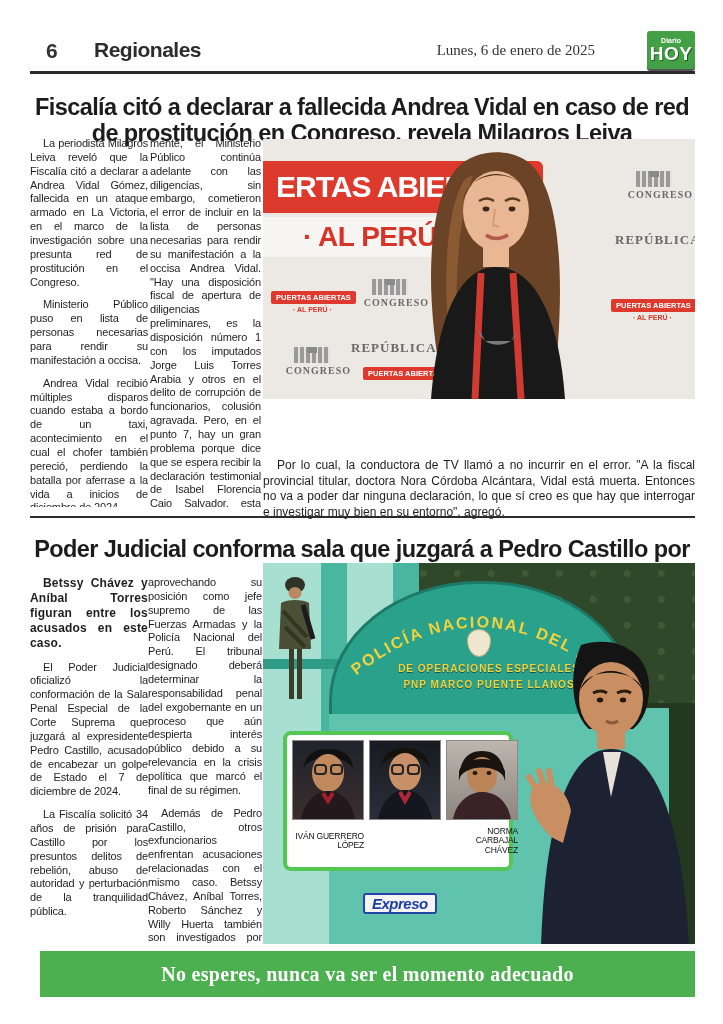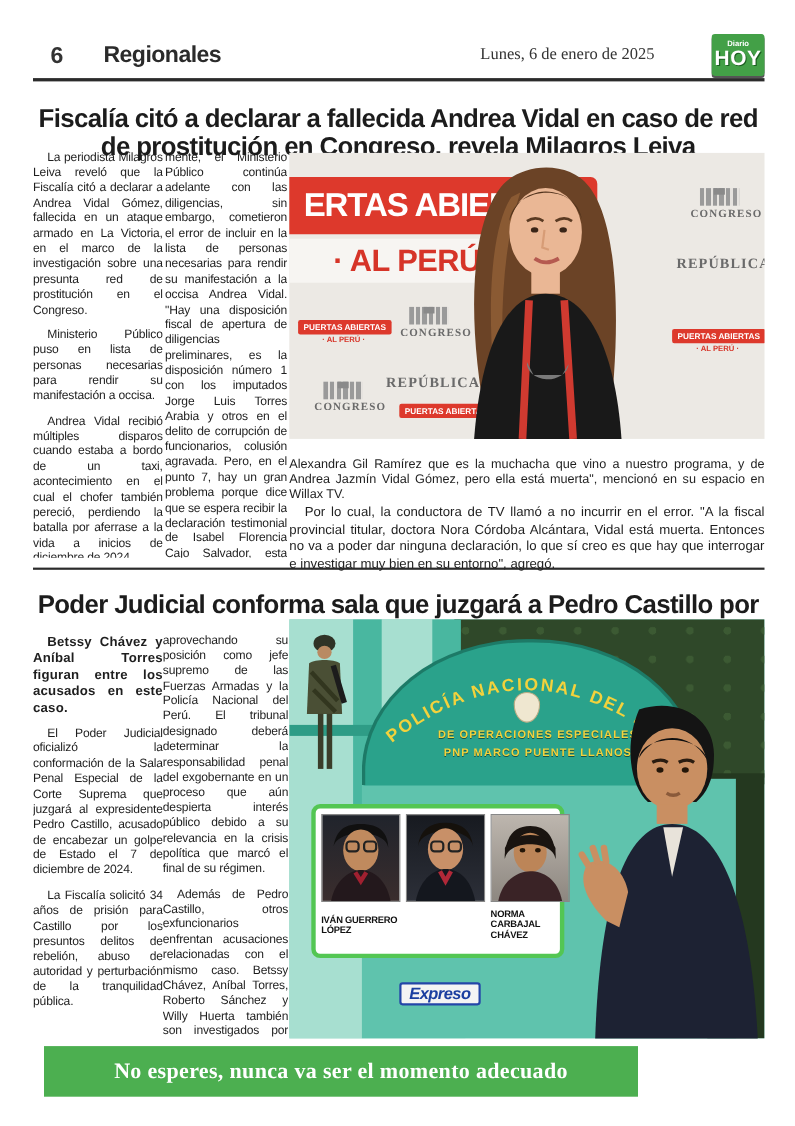--- a/index.html
+++ b/index.html
@@ -64,26 +64,26 @@
   .arch{position:absolute;left:66px;top:18px;width:300px;height:130px;background:#2aa28b;
         border-radius:150px 150px 0 0/120px 120px 0 0;border:3px solid #1d7a67;border-bottom:none;}
   .lowerwall{position:absolute;left:66px;top:145px;width:340px;height:236px;background:#5fc3ad;}
   .signsub{position:absolute;width:300px;text-align:center;color:#f3d23c;font-weight:bold;
            font-size:10px;letter-spacing:1px;text-shadow:0 1px 0 #14544a;}
   .badge{position:absolute;left:204px;top:66px;width:22px;height:26px;background:#efe7d0;border-radius:50% 50% 50% 50%/40% 40% 60% 60%;border:1px solid #b8ab84;}
   .inset{position:absolute;left:20px;top:168px;width:230px;height:140px;background:#fff;border:4px solid #53c653;border-radius:8px;
          display:flex;gap:5px;padding:5px;box-sizing:border-box;}
   .judge{flex:1;display:flex;flex-direction:column;}
   .jport{height:78px;border:1px solid #888;position:relative;overflow:hidden;}
-  .jname{flex:1;display:flex;align-items:center;justify-content:center;text-align:left;
-         font-size:8.5px;font-weight:bold;line-height:1.1;letter-spacing:-0.2px;color:#111;}
+  .jname{flex:1;display:flex;align-items:center;justify-content:center;text-align:right;
+         font-size:8.5px;font-weight:normal;line-height:1.1;letter-spacing:-0.2px;color:#111;}
   .watermark{position:absolute;left:100px;top:330px;background:#f4f4f4;border:2px solid #2446a8;border-radius:3px;
              color:#1b3fa0;font-weight:bold;font-style:italic;font-size:15px;padding:0 7px;letter-spacing:-0.5px;}
   
-  .banner{position:absolute;left:40px;top:951px;width:540px;height:46px;background:#4caf50;
+  .banner{position:absolute;left:40px;top:951px;width:655px;height:46px;background:#4caf50;
           display:flex;align-items:center;justify-content:center;}
   .banner span{font-family:"Liberation Serif",serif;font-weight:bold;font-size:20px;color:#fff;letter-spacing:0.3px;}
 </style>
 </head>
 <body>
 
 <div class="page">
 
   <div class="hdr">
     <span class="pgnum">6</span>
@@ -145,21 +145,20 @@
       <ellipse cx="129" cy="70" rx="3.4" ry="2.4" fill="#3a2518"></ellipse>
       <path d="M112 70 l-2 16 l6 2" stroke="#d79c76" stroke-width="2" fill="none"></path>
       <path d="M103 96 q10 7 22 0" stroke="#b55a50" stroke-width="3.5" fill="none"></path>
       <rect x="100" y="106" width="26" height="22" fill="#eab795"></rect>
       <path d="M48 260 C55 170 80 128 113 128 C150 128 176 175 182 260 Z" fill="#191919"></path>
       <path d="M98 134 L92 260 M130 134 L138 260" stroke="#d03a30" stroke-width="7" fill="none"></path>
       <path d="M96 190 a18 14 0 0 0 38 2 l-6 10 l-26 0 Z" fill="#7a7a7a"></path>
     </svg>
   </figure>
 
-  <p class="caption">Alexandra Gil Ramírez que es la muchacha que vino a nuestro programa, y de Andrea Jazmín Vidal Gómez, pero ella está muerta", mencionó en su espacio en Willax TV.</p>
   <p class="closing">Por lo cual, la conductora de TV llamó a no incurrir en el error. "A la fiscal provincial titular, doctora Nora Córdoba Alcántara, Vidal está muerta. Entonces no va a poder dar ninguna declaración, lo que sí creo es que hay que interrogar e investigar muy bien en su entorno", agregó.</p>
 
   <div class="rule mid"></div>
 
   <h1 class="headline h2a">Poder Judicial conforma sala que juzgará a Pedro Castillo por golpe de Estado</h1>
 
   <div class="col a2c1">
     <p class="lead">Betssy Chávez y Aníbal Torres figuran entre los acusados en este caso.</p>
   <p>El Poder Judicial oficializó la conformación de la Sala Penal Especial de la Corte Suprema que juzgará al expresidente Pedro Castillo, acusado de encabezar un golpe de Estado el 7 de diciembre de 2024.</p>
       <p>La Fiscalía solicitó 34 años de prisión para Castillo por los presuntos delitos de rebelión, abuso de autoridad y perturbación de la tranquilidad pública.</p>

